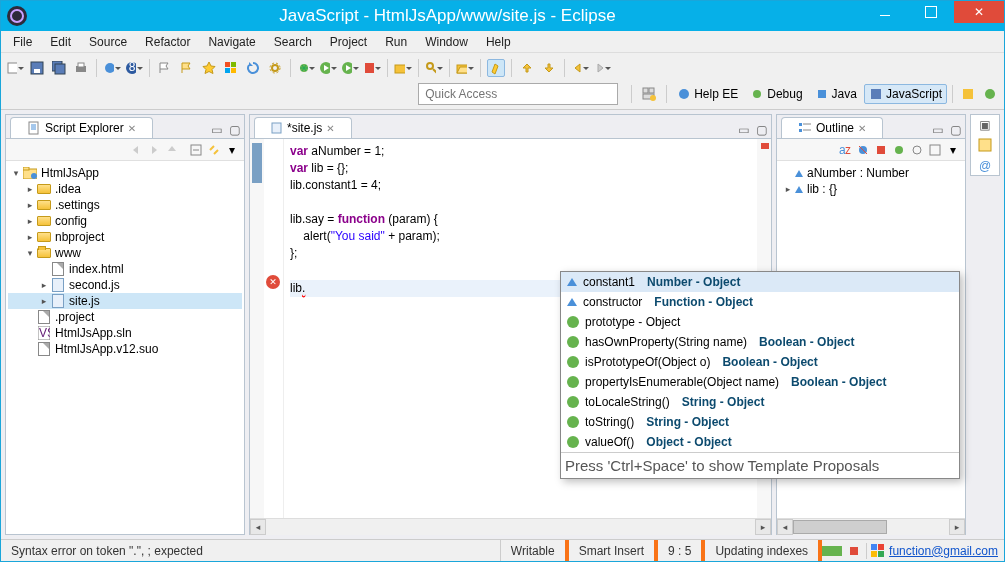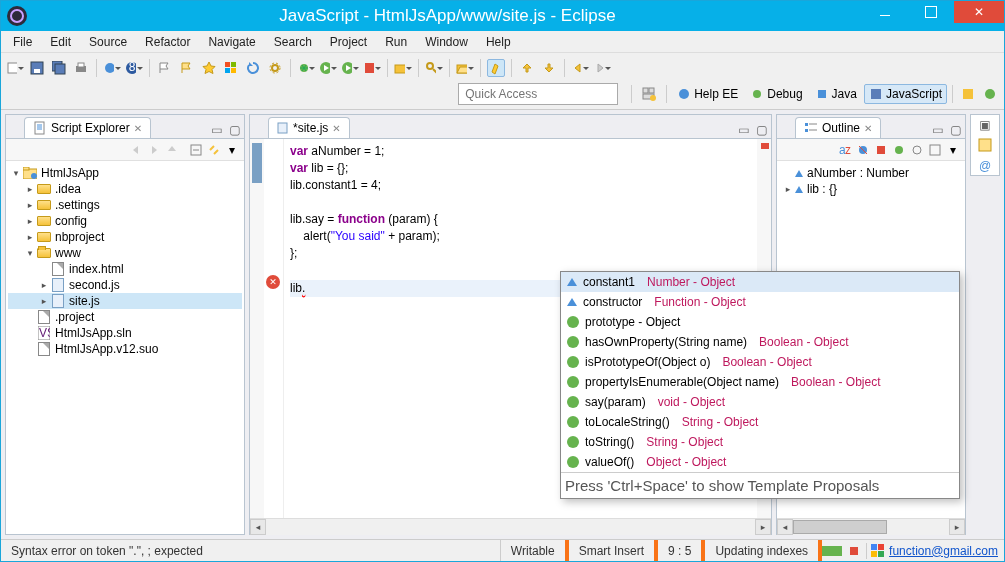--- a/index.html
+++ b/index.html
@@ -17,33 +17,33 @@
 .winbtn.close::after{content:"✕";font-size:12px;}
 
 .menubar { height: 22px; background: #f0f0f0; display: flex; align-items: center; padding: 0 4px; gap: 2px; border-bottom: 1px solid #ddd;}
 .menuitem { padding: 2px 8px; color: #222; }
 
 .toolbars { background: #f0f0f0; border-bottom: 1px solid #ccc; padding: 2px 4px; }
 .toolbar-row { display: flex; align-items: center; gap: 2px; min-height: 26px; flex-wrap: wrap;}
 .tbtn { width: 18px; height: 18px; display: flex; align-items: center; justify-content: center; border-radius:2px; margin:1px;}
 .tbtn.drop::after{content:"";border:3px solid transparent;border-top-color:#555;margin-left:1px;margin-top:3px;}
 .sep { width: 1px; height: 18px; background: #ccc; margin: 0 3px; }
-.quickaccess { width: 160px; height: 22px; border: 1px solid #aaa; padding: 2px 6px; color: #888; background:#fff; margin-right:8px;}
+.quickaccess { width: 200px; height: 22px; border: 1px solid #aaa; padding: 2px 6px; color: #888; background:#fff; margin-right:8px;}
 .persp-btn { display:inline-flex;align-items:center;gap:3px;padding:2px 4px;border:1px solid transparent;border-radius:2px;}
 .persp-btn.active{border:1px solid #8cb8e0;background:#d6e8f7;}
 .persp-icon{width:14px;height:14px;}
 
 .main { flex: 1; display: flex; background: #eeeef2; overflow: hidden; padding: 4px; gap: 4px;}
 .panel { background: #fff; border: 1px solid #b8c4d0; display: flex; flex-direction: column; position:relative;}
 .panel-left { width: 240px; }
 .panel-center { flex: 1; }
 .panel-right { width: 190px; }
 .panel-far { width: 30px; background:#eeeef2;border:none;}
 .panel-tabs { height: 24px; display: flex; align-items: flex-end; background: #eeeef2; border-bottom: 1px solid #b8c4d0;}
-.ptab { padding: 3px 8px; background: #fff; border: 1px solid #b8c4d0; border-bottom: none; border-top-left-radius:4px;border-top-right-radius:4px; display:flex;align-items:center;gap:4px; margin-left:18px;}
+.ptab { padding: 3px 16px; background: #fff; border: 1px solid #b8c4d0; border-bottom: none; border-top-left-radius:4px;border-top-right-radius:4px; display:flex;align-items:center;gap:4px; margin-left:4px;}
 .ptab .close-x{color:#888;font-size:10px;}
 .tab-spacer{flex:1;}
 .tab-ctrl{width:16px;height:16px;display:flex;align-items:center;justify-content:center;color:#666;margin:0 1px;}
 .panel-toolbar { height: 22px; background: #f7f7f7; display: flex; align-items:center; justify-content:flex-end; padding: 0 4px; gap:2px; border-bottom:1px solid #e0e0e0;}
 .ptoolbtn{width:16px;height:16px;display:flex;align-items:center;justify-content:center;}
 
 .tree { padding: 4px 2px; overflow: auto; flex:1; }
 .tree-row { display: flex; align-items: center; padding: 1px 0; white-space: nowrap;}
 .tree-row.sel { background: #cde6f7; }
 .twist { width: 12px; text-align: center; color: #555;font-size:9px;}
@@ -71,21 +71,21 @@
 .gutter-err{width:14px;height:14px;background:#e04b3a;border-radius:50%;color:#fff;font-size:9px;display:flex;align-items:center;justify-content:center;position:absolute;left:-16px;top:136px;}
 
 .assist{position:absolute;left:310px;top:156px;width:400px;background:#fff;border:1px solid #888;box-shadow:3px 3px 8px rgba(0,0,0,.25);z-index:50;}
 .assist-list{max-height:260px;overflow:auto;}
 .assist-row{display:flex;align-items:center;padding:3px 6px;gap:6px;}
 .assist-row.sel{background:#dbe9f7;}
 .assist-icon{width:12px;height:12px;border-radius:50%;flex-shrink:0;}
 .ai-tri{width:0;height:0;border:5px solid transparent;border-bottom:8px solid #4a90d9;border-top:none;}
 .ai-method{background:#66b34e;}
 .assist-name{color:#000;}
-.assist-type{color:#be185d;margin-left:6px;}
+.assist-type{color:#0c4a6e;margin-left:6px;font-weight:bold;}
 .assist-footer{border-top:1px solid #ccc;padding:4px;text-align:left;color:#555;font-size:15px;}
 
 .outline-body{flex:1;padding:4px;overflow:auto;}
 .out-row{display:flex;align-items:center;padding:1px 0;}
 .out-icon{width:0;height:0;border:4px solid transparent;border-bottom:7px solid #4a90d9;border-top:none;margin-right:4px;}
 
 .statusbar{height:22px;background:#f0f0f0;border-top:1px solid #ccc;display:flex;align-items:center;font-size:11px;color:#333;}
 .status-cell{padding:0 10px;border-right:4px solid #f97316;height:100%;display:flex;align-items:center;}
 .status-cell.flex{flex:1;border-right:1px solid #ccc;}
 .status-right{margin-left:auto;display:flex;align-items:center;gap:4px;padding-right:6px;}
@@ -517,25 +517,20 @@
             <span class="assist-name">isPrototypeOf(Object o)</span>
             <span class="assist-type"> Boolean - Object</span>
           </div>
           <div class="assist-row">
             <div class="assist-icon ai-method"></div>
             <span class="assist-name">propertyIsEnumerable(Object name)</span>
             <span class="assist-type"> Boolean - Object</span>
           </div>
           <div class="assist-row">
             <div class="assist-icon ai-method"></div>
-            <span class="assist-name">say(param)</span>
-            <span class="assist-type"> void - Object</span>
-          </div>
-          <div class="assist-row">
-            <div class="assist-icon ai-method"></div>
             <span class="assist-name">toLocaleString()</span>
             <span class="assist-type"> String - Object</span>
           </div>
           <div class="assist-row">
             <div class="assist-icon ai-method"></div>
             <span class="assist-name">toString()</span>
             <span class="assist-type"> String - Object</span>
           </div>
           <div class="assist-row">
             <div class="assist-icon ai-method"></div>

